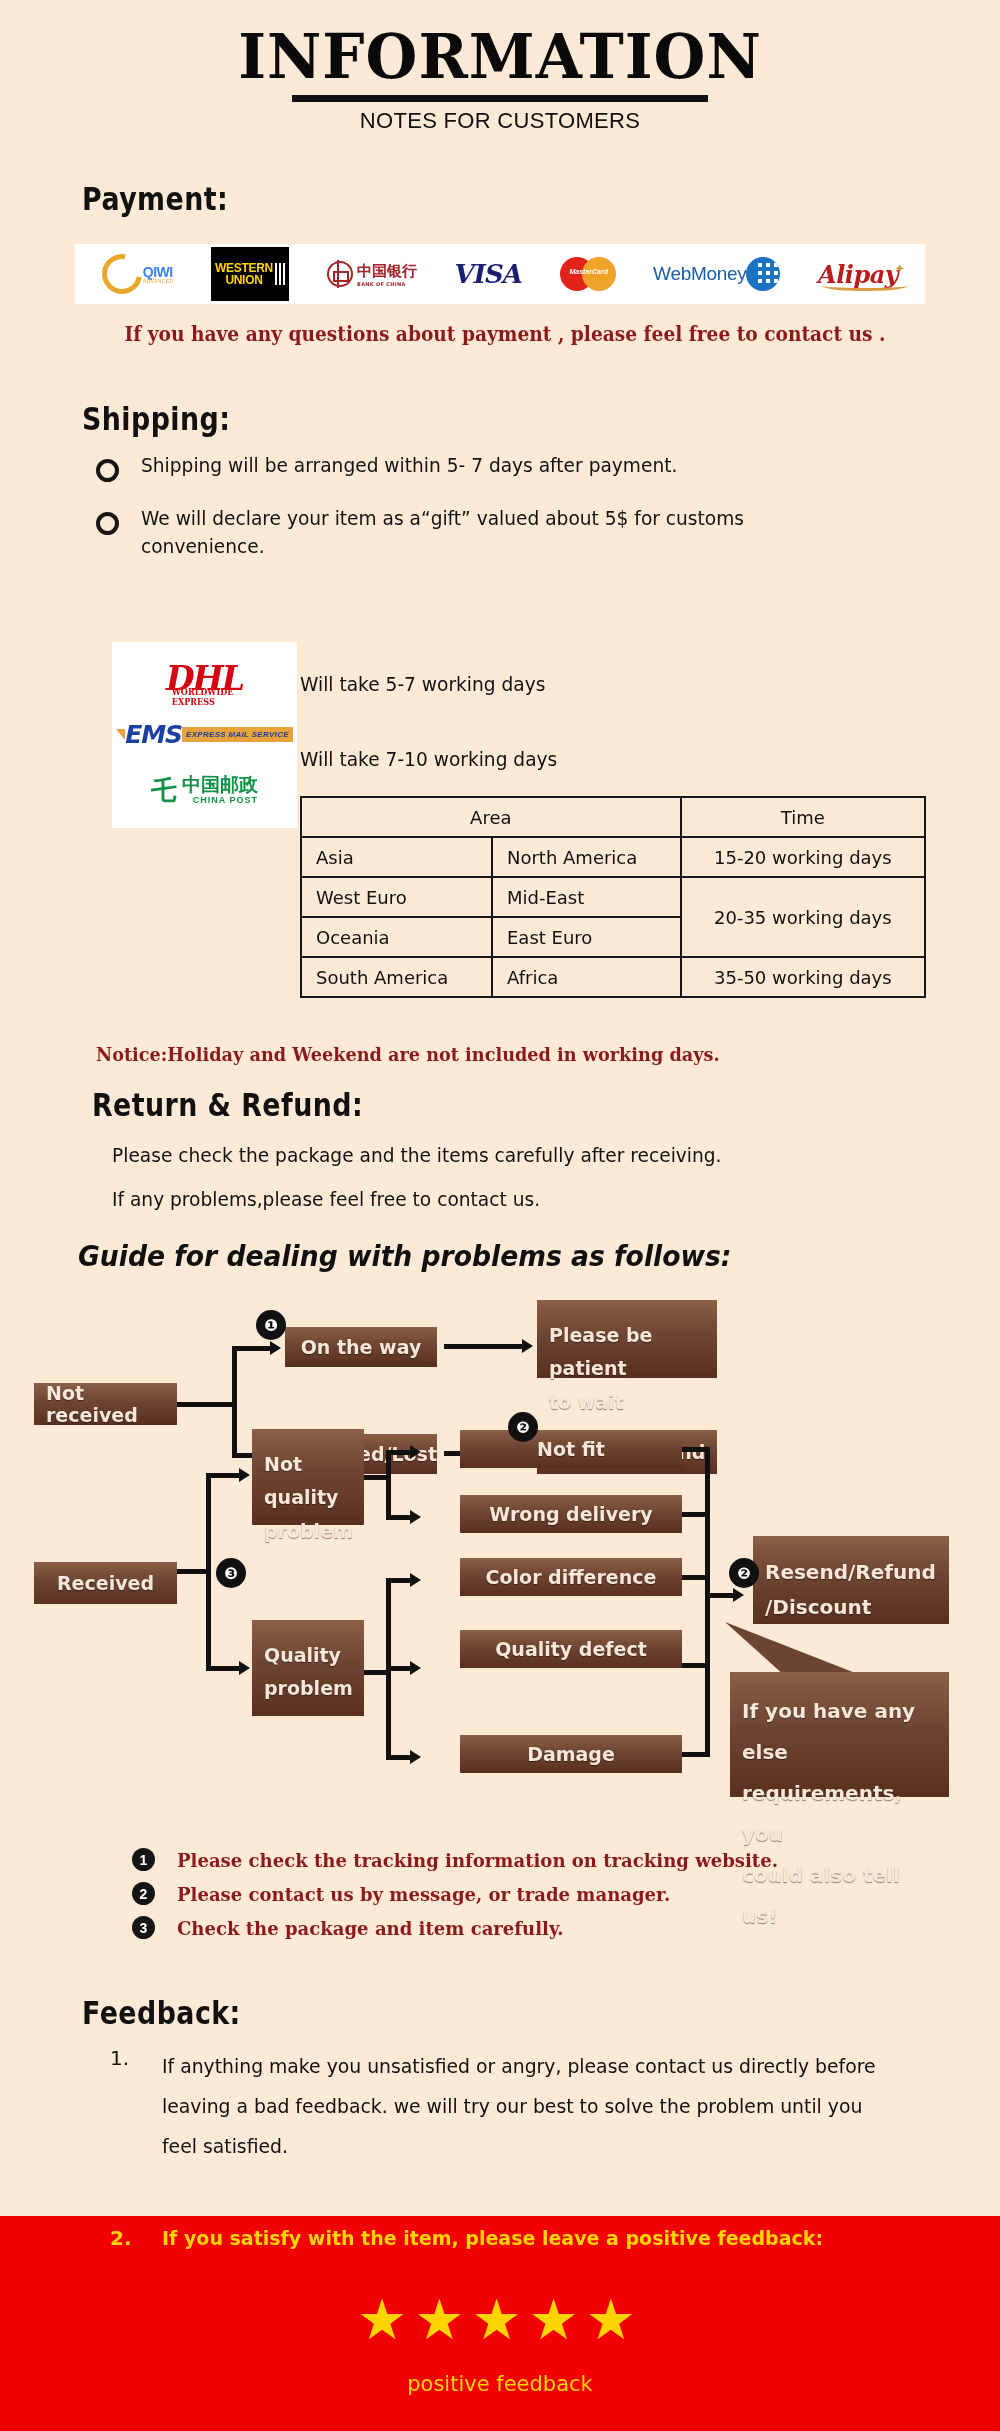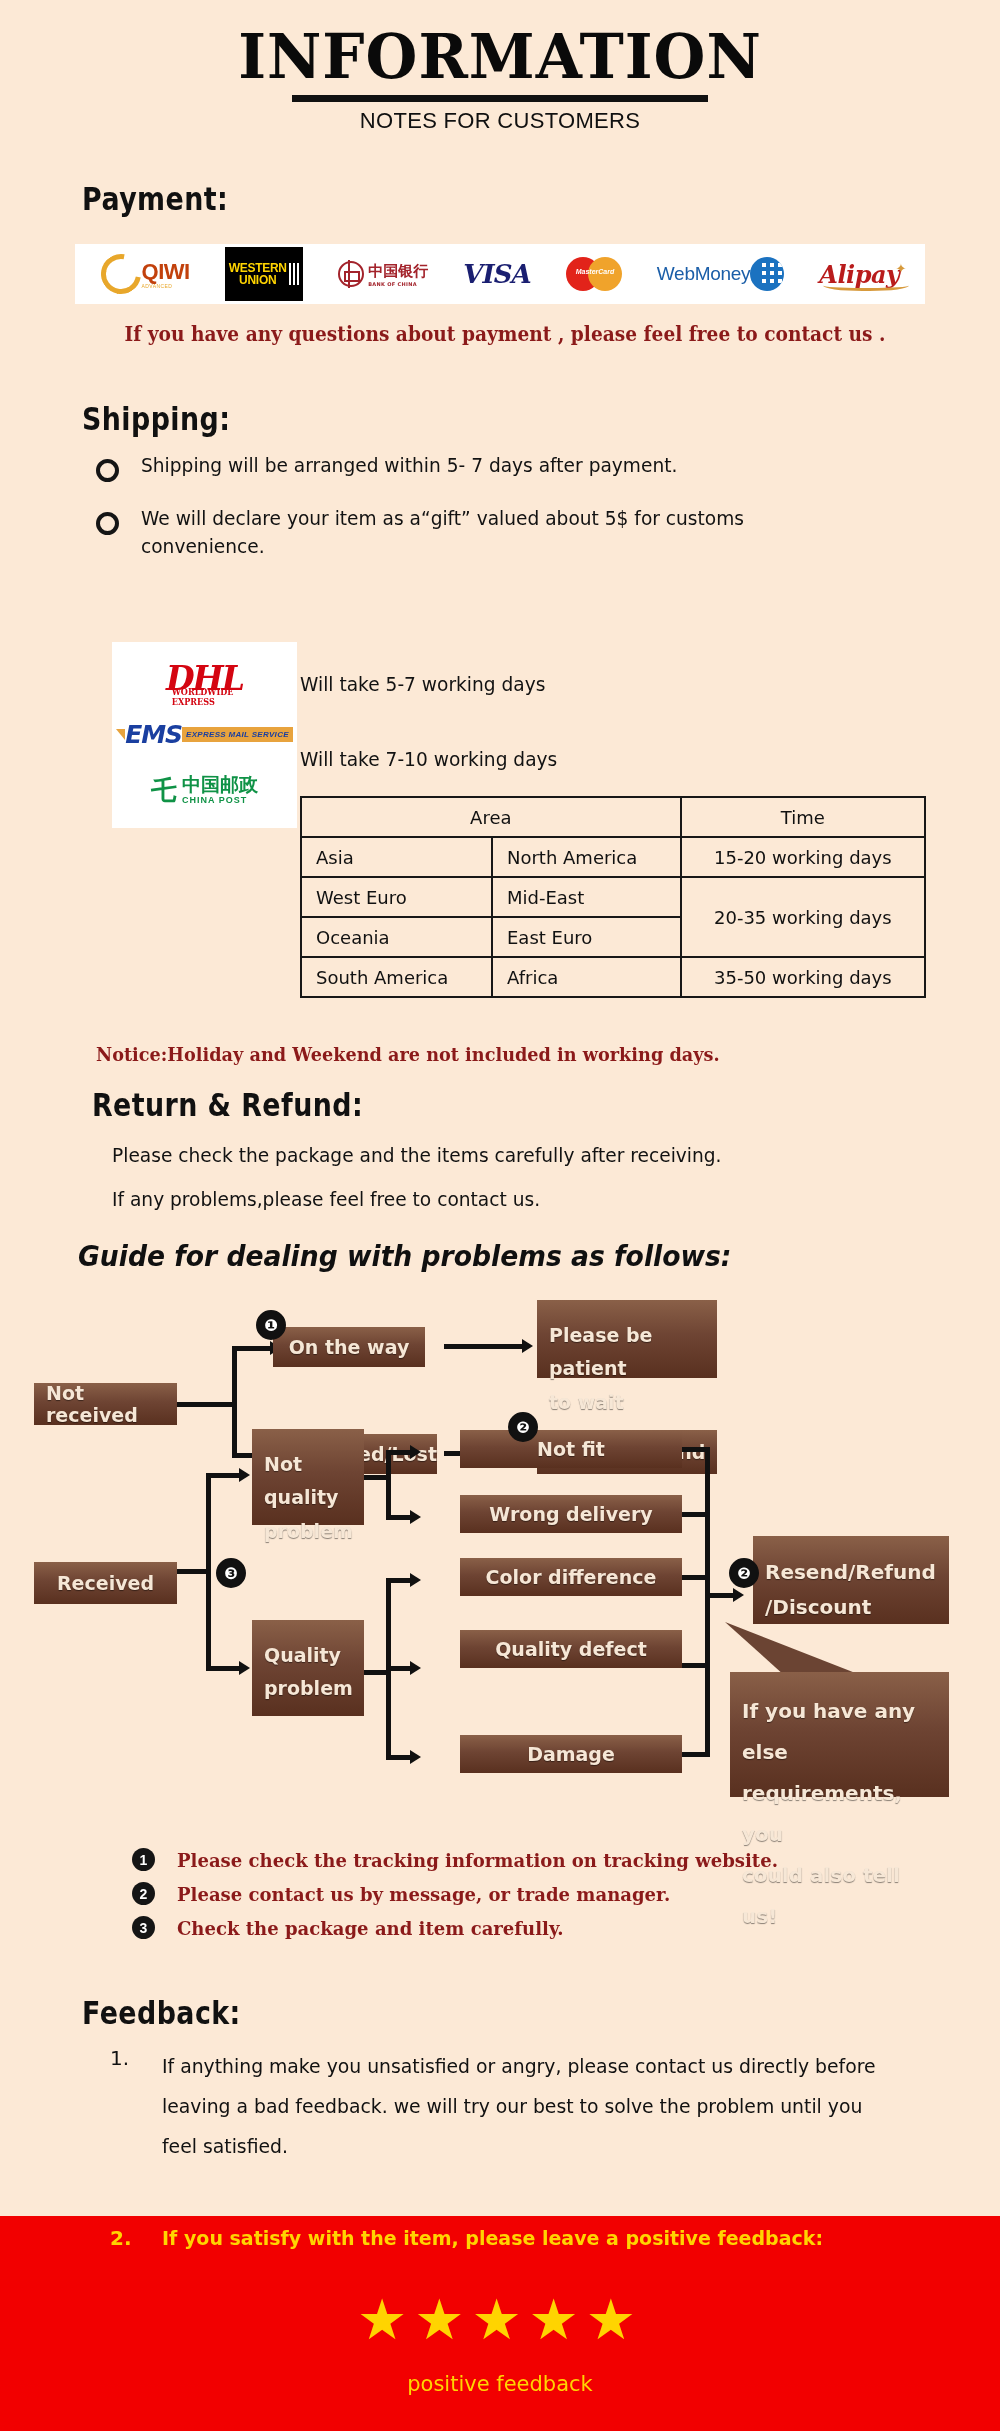--- a/index.html
+++ b/index.html
@@ -63,21 +63,21 @@
     padding:0 8px; box-sizing:border-box;
   }
   .logo{ display:flex; align-items:center; justify-content:center; height:46px;}
   
   .l-qiwi{ display:flex; align-items:center; gap:1px; }
   .l-qiwi .ring{
     width:30px;height:30px;border-radius:50%;
     border:5px solid #e8a72b; border-right-color:transparent;
     transform:rotate(-35deg);
   }
-  .l-qiwi .txt{ font-weight:bold;font-size:22px;color:#c2410c;letter-spacing:-.5px;}
+  .l-qiwi .txt{ font-weight:bold;font-size:14px;color:#3b82f6;letter-spacing:-.5px;}
   .l-qiwi .sub{font-size:5px;color:#e8a72b;letter-spacing:.4px;display:block;margin-top:-2px;}
   
   .l-wu{
     background:#000; color:#ffd400; font-weight:bold;
     font-size:12px; line-height:12px; padding:15px 4px;
     letter-spacing:-.3px; text-align:center; display:flex; align-items:center;gap:2px;
   }
   .l-wu .bars{display:flex;gap:1.5px;}
   .l-wu .bars i{display:block;width:2.5px;height:22px;background:#fff;}
   
@@ -146,21 +146,21 @@
   .car-row{ height:56px; display:flex; align-items:center; justify-content:center;}
   .dhl{ font-family:"DejaVu Serif",serif;font-style:italic;font-weight:bold;font-size:33px;color:#d40511;letter-spacing:-2px;position:relative;}
   .dhl span.s{font-size:9px;position:absolute;left:2px;bottom:-9px;letter-spacing:0;font-style:normal;transform:scaleX(.9);}
   .ems{display:flex;align-items:center;}
   .ems .tri{width:0;height:0;border-top:11px solid #e8a33d;border-left:9px solid transparent;}
   .ems .e{font-family:"DejaVu Sans",sans-serif;font-style:italic;font-weight:bold;font-size:25px;color:#1a3fa0;letter-spacing:-1px;}
   .ems .bar{background:#e8a33d;color:#1a3fa0;font-size:8px;font-weight:bold;font-style:italic;padding:3px 4px;letter-spacing:.3px;}
   .cpost{display:flex;align-items:center;gap:5px;}
   .cpost .mk{font-size:26px;color:#0f9246;font-weight:bold;font-family:"DejaVu Sans",sans-serif;line-height:1;}
   .cpost .cn{font-size:19px;color:#0f9246;font-weight:bold;line-height:1;font-family:"DejaVu Sans",sans-serif;}
-  .cpost .en{font-size:9px;color:#0f9246;font-weight:bold;letter-spacing:1px;display:block;}
+  .cpost .en{font-size:9px;color:#0f9246;font-weight:bold;letter-spacing:1px;display:block;text-align:right;}
 
   .car-note{
     position:absolute; font-family:"DejaVu Sans",sans-serif;
     font-size:20px;color:#121212; transform:scaleX(.93);transform-origin:left center;
   }
   .car-note.n1{ left:300px; top:672px; }
   .car-note.n2{ left:300px; top:747px; }
 
   
   .tbl{
@@ -419,21 +419,21 @@
     <div class="fbox c" style="left:34px; top:93px; width:143px; height:42px;">Not received</div>
 
     <div class="fline" style="left:177px; top:112px; width:60px; height:5px;"></div>
     <div class="fline" style="left:232px; top:56px; width:5px; height:112px;"></div>
     <div class="fline" style="left:232px; top:56px; width:40px; height:5px;"></div>
     <div class="fline" style="left:232px; top:163px; width:40px; height:5px;"></div>
     <div class="farrow" style="left:270px; top:51px;"></div>
     <div class="farrow" style="left:270px; top:158px;"></div>
     <div class="fnum" style="left:256px; top:20px;">❶</div>
 
-    <div class="fbox c" style="left:273px; top:37px; width:152px; height:40px;">On the way</div>
+    <div class="fbox c" style="left:285px; top:37px; width:152px; height:40px;">On the way</div>
     <div class="fbox c" style="left:285px; top:144px; width:152px; height:40px;">Returned/Lost</div>
 
     <div class="fline" style="left:444px; top:54px; width:80px; height:5px;"></div>
     <div class="farrow" style="left:522px; top:49px;"></div>
     <div class="fline" style="left:444px; top:161px; width:80px; height:5px;"></div>
     <div class="farrow" style="left:522px; top:156px;"></div>
     <div class="fnum" style="left:508px; top:122px;">❷</div>
 
     <div class="fbox multi" style="left:537px; top:10px; width:180px; height:78px;">
       <div>Please be patient</div>

